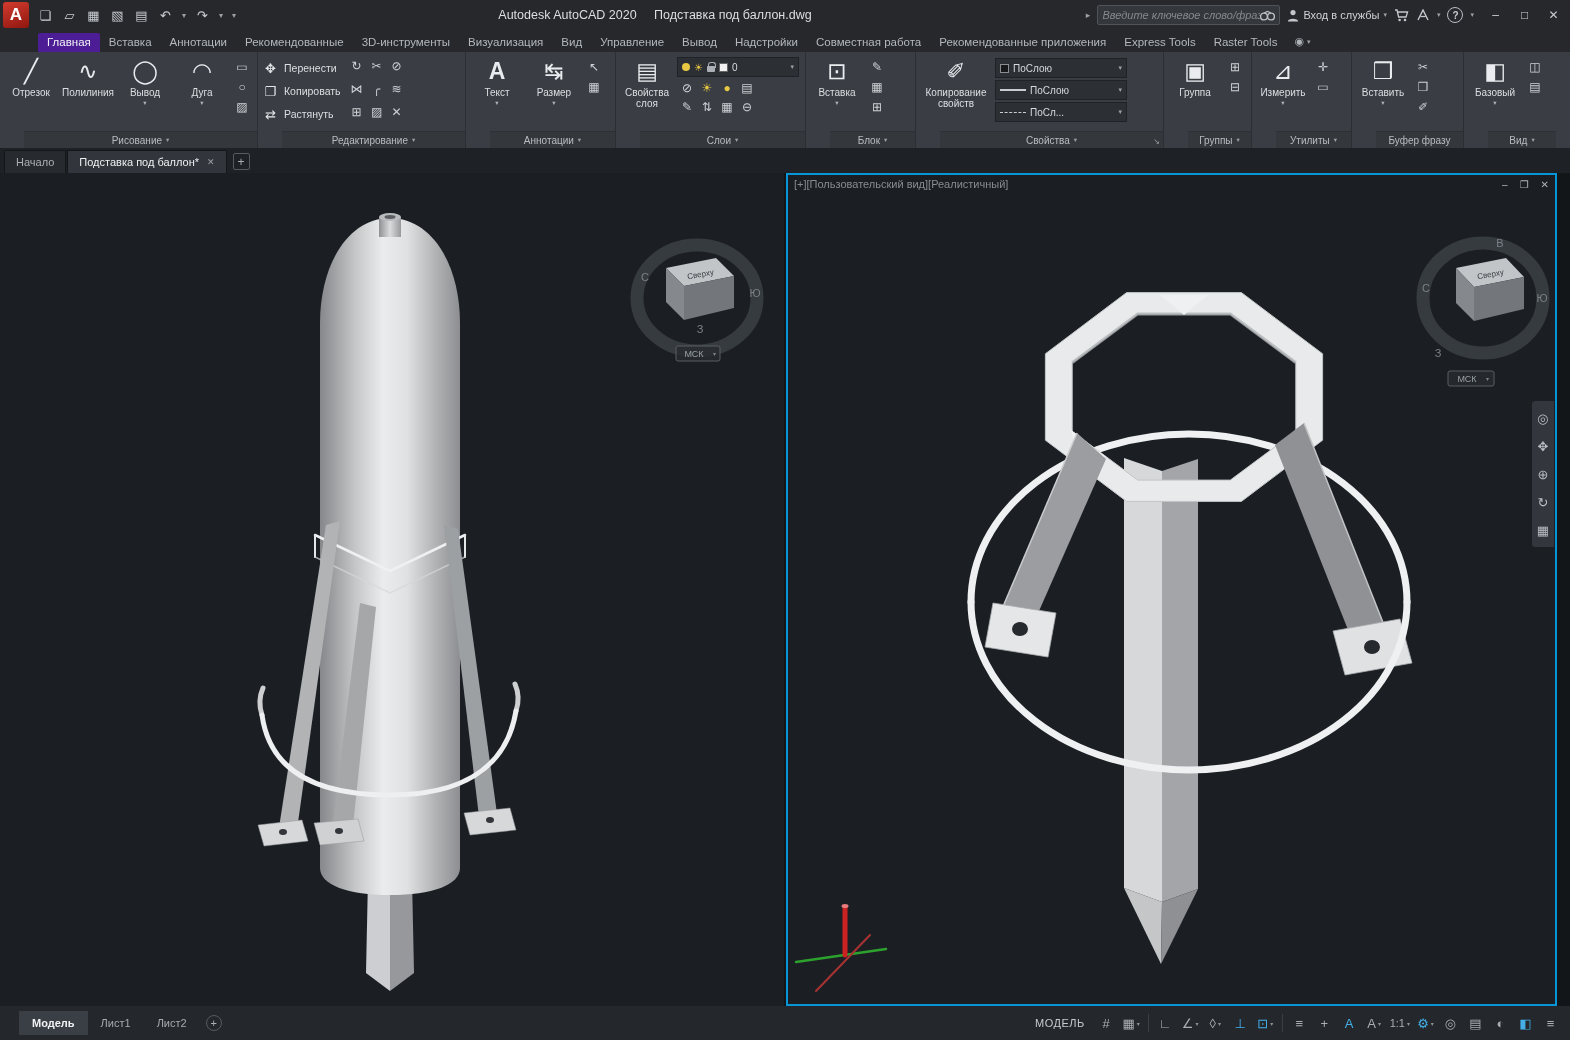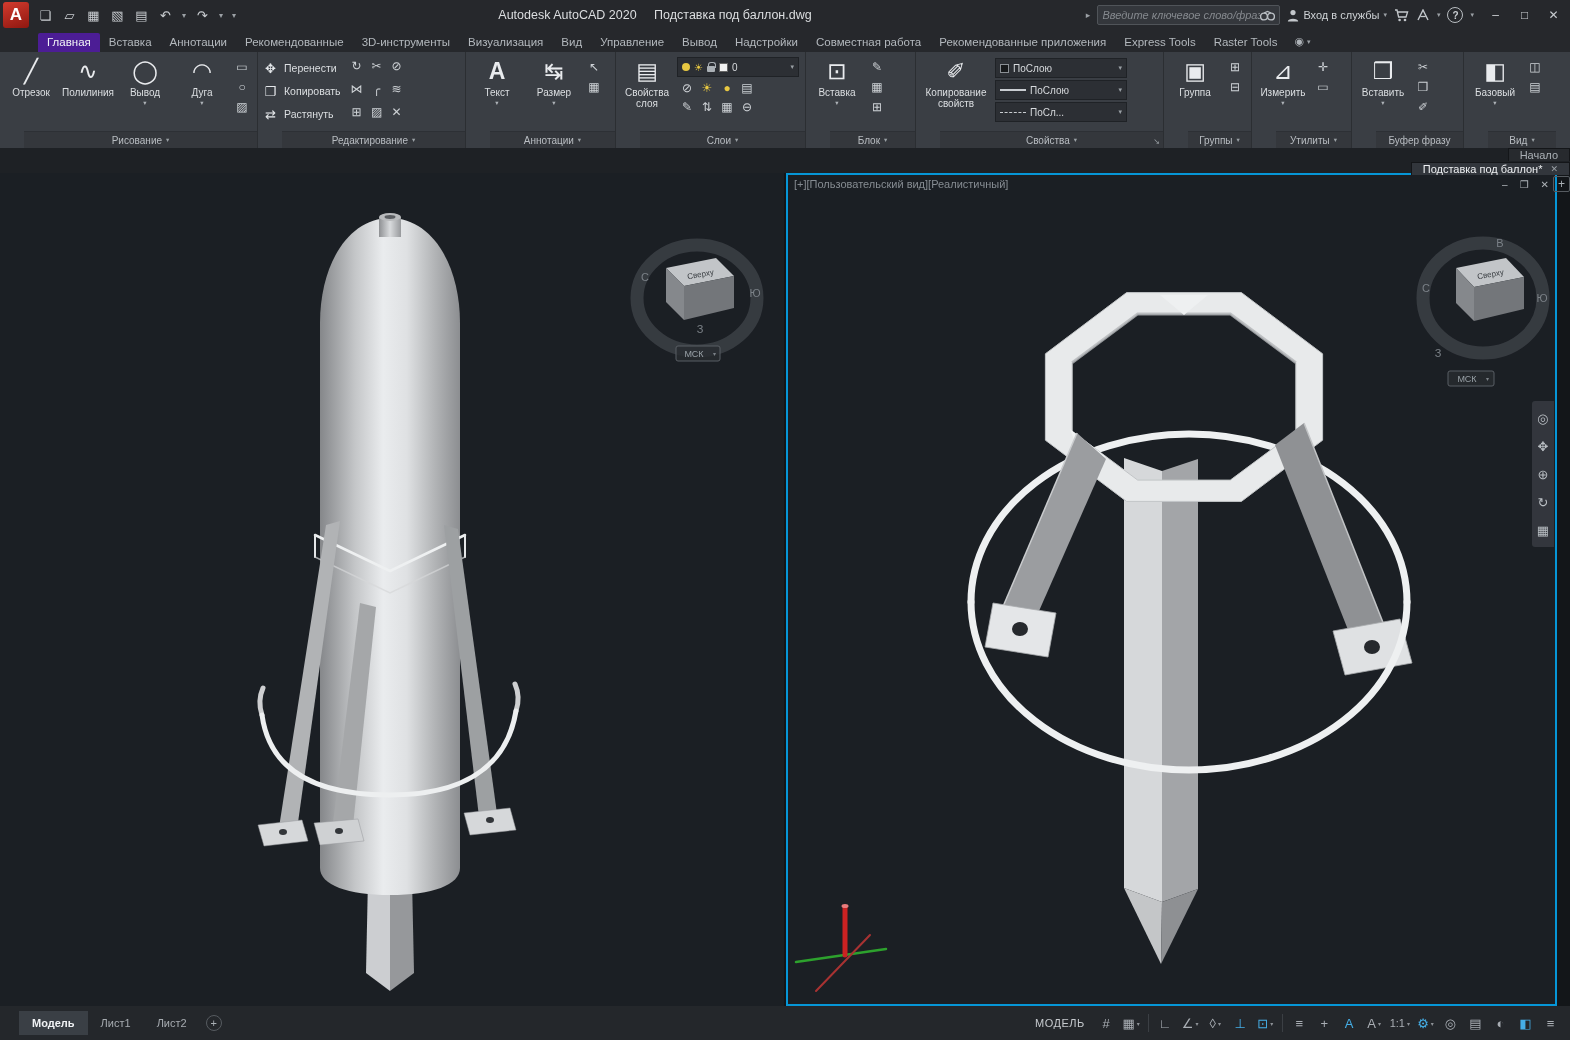--- a/index.html
+++ b/index.html
@@ -71,21 +71,21 @@
                        border:1.5px solid #aab0b5; border-bottom:none; border-radius:3px 3px 0 0; }
   .swatch { width:9px; height:9px; background:#f2f2f2; border:1px solid #666; }
   .swatch.dark { background:#16181a; border-color:#8a8f94; }
   .lw-sample { width:26px; height:0; border-top:2px solid #c9cdd1; }
   .lt-sample { width:26px; height:0; border-top:1px dashed #c9cdd1; }
   .lgrid { display:grid; grid-template-columns:repeat(4,19px); grid-auto-rows:18px; gap:1px; }
   .props-col { display:flex; flex-direction:column; gap:2px; padding-top:4px; }
   .props-col .combo { width:132px; }
   
   .filetabs { position:absolute; top:148px; left:0; width:100%; height:25px; background:#1e2125;
-              display:flex; align-items:flex-end; padding-left:4px; gap:1px; z-index:27;flex-direction:column; }
+              display:flex; align-items:flex-end; padding-left:4px; gap:1px; z-index:27; }
   .ftab { height:23px; display:flex; align-items:center; gap:8px; padding:0 11px; font-size:11px;
           color:#aab0b5; background:#272a2e; border:1px solid #141619; border-bottom:none; }
   .ftab.active { background:#32363c; color:#eef0f2; }
   .fclose { font-size:9px; color:#9aa0a5; }
   .ftab-add { width:17px; height:17px; margin:0 0 3px 5px; border:1px solid #565b60; border-radius:2px;
               color:#aab0b5; font-size:12px; display:flex; align-items:center; justify-content:center; }
   
   .canvas { position:absolute; top:173px; left:0; width:100%; height:833px; background:#131619; }
   .vp-left { position:absolute; left:0; top:0; width:784px; height:833px; background:#1b1f24; overflow:hidden; }
   .vp-right { position:absolute; left:786px; top:0; width:771px; height:833px; background:#1b1f24;

